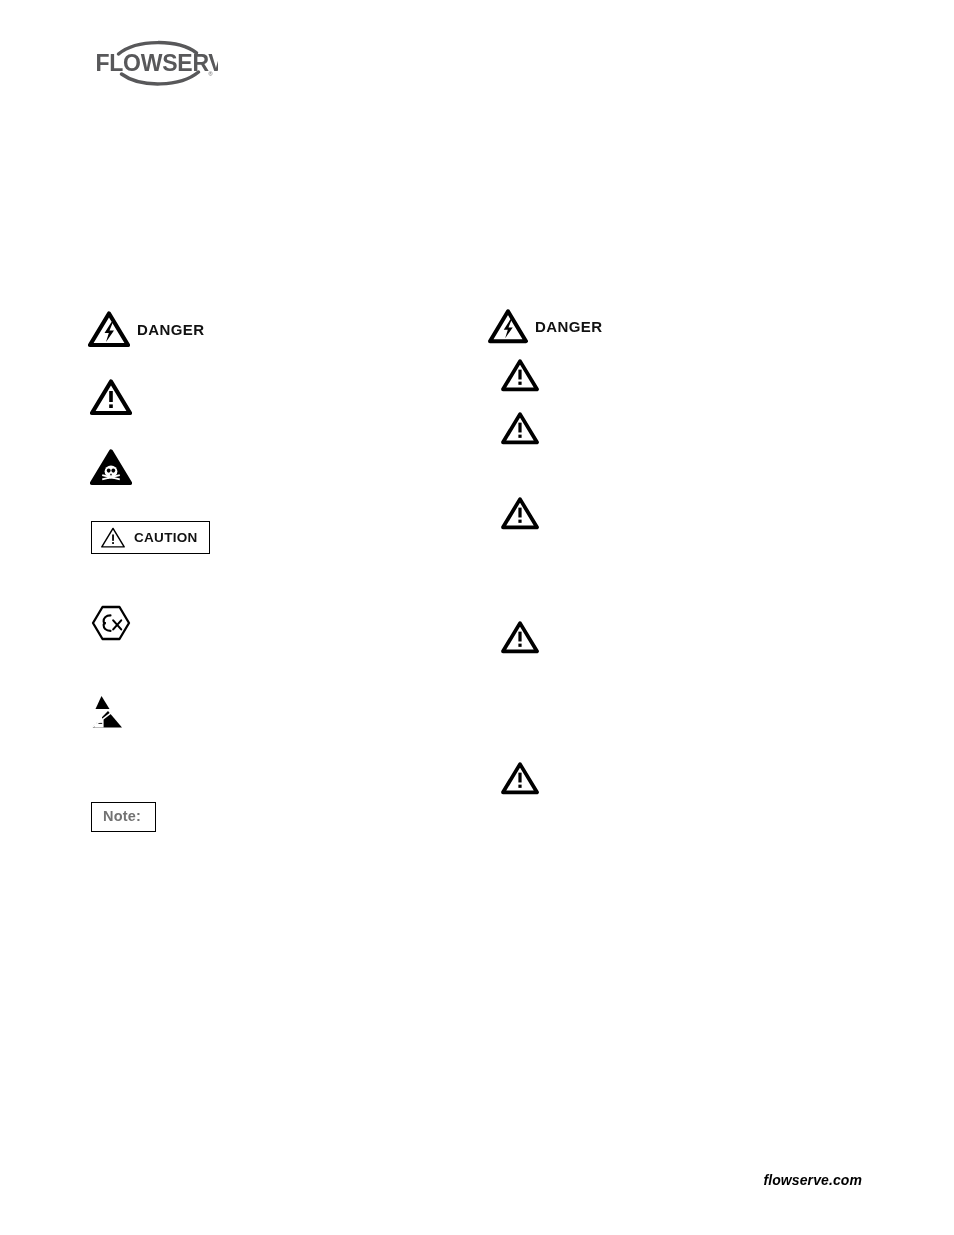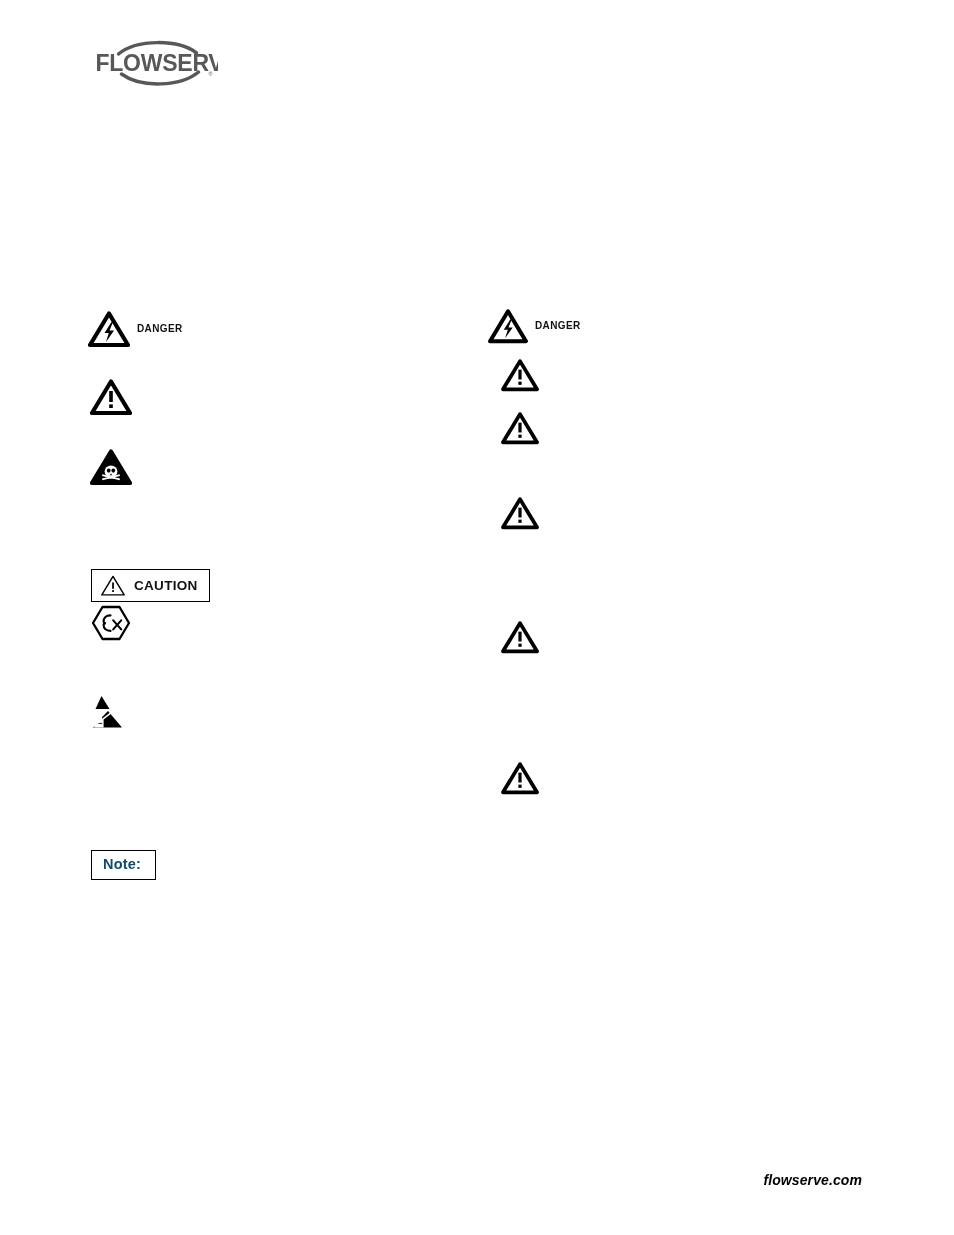--- a/index.html
+++ b/index.html
@@ -35,57 +35,56 @@
   .col-right { position: absolute; left: 488px; top: 0; width: 360px; height: 100%; }
 
   .sym-row {
     position: absolute;
     display: flex;
     align-items: center;
     gap: 7px;
   }
   .sym-row .glyph { display: block; flex: 0 0 auto; }
   .sym-label {
-    font-size: 10px;
+    font-size: 15px;
     font-weight: bold;
     letter-spacing: 0.4px;
     color: #111111;
     line-height: 1;
     white-space: nowrap;
   }
 
   
   .boxed {
     position: absolute;
     display: inline-flex;
     align-items: center;
     border: 1.6px solid #000000;
     background: #ffffff;
     box-sizing: border-box;
-    margin-top: 48px;
   }
   .box-caution {
     gap: 8px;
     padding: 4px 11px 4px 8px;
   }
   .box-caution .cap {
     font-size: 13.5px;
     font-weight: bold;
     letter-spacing: 0.3px;
     color: #111111;
     line-height: 1;
   }
   .box-note {
     padding: 6px 14px 7px 11px;
   }
   .box-note .cap {
     font-size: 14.5px;
     font-weight: bold;
     letter-spacing: 0.2px;
-    color: #0c4a6e;
+    color: #737373;
     line-height: 1;
   }
 
   
   .footer {
     position: absolute;
     right: 92px;
     top: 1172px;
     font-size: 14px;
     font-weight: bold;

